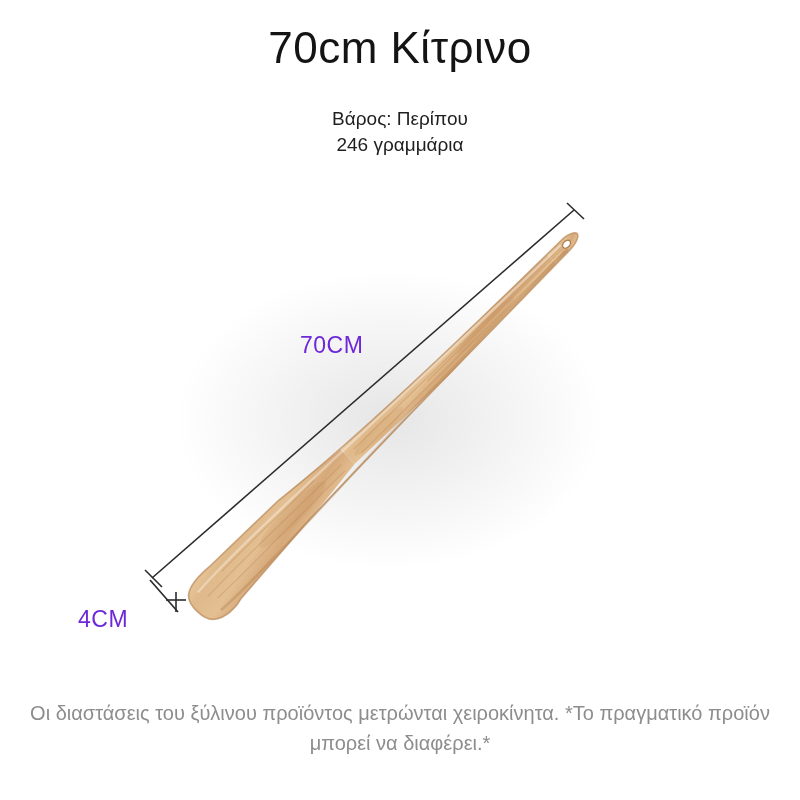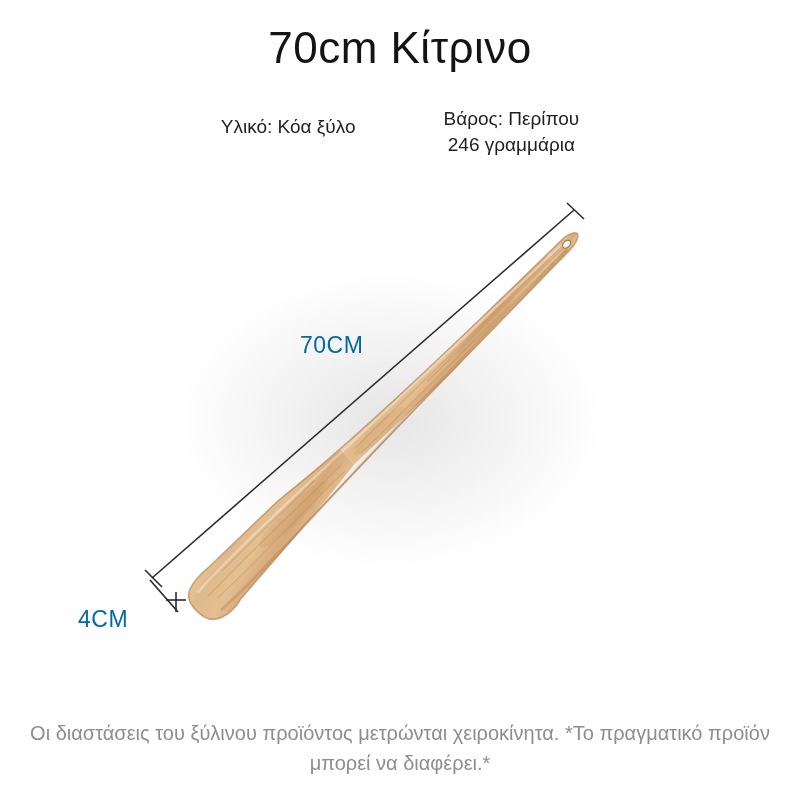--- a/index.html
+++ b/index.html
@@ -52,21 +52,21 @@
     color: #1f1f1f;
     text-align: center;
     white-space: pre-line;
   }
   .sub-material { margin-top: 8px; }
 
   
   .footnote {
     position: absolute;
     left: 0;
-    top: 718px;
+    top: 698px;
     width: 800px;
     text-align: center;
     font-size: 20px;
     line-height: 1.5;
     color: #8d8d8d;
     padding: 0 30px;
     box-sizing: border-box;
   }
 
   
@@ -74,41 +74,40 @@
     position: absolute;
     inset: 0;
   }
   .diagram svg {
     display: block;
   }
 
   .dim-label {
     position: absolute;
     font-size: 23px;
-    color: #0369a1;
+    color: #6d28d9;
     letter-spacing: 0.5px;
   }
   .dim-70 {
     left: 300px;
     top: 332px;
   }
   .dim-4 {
     left: 78px;
     top: 606px;
   }
 </style>
 </head>
 <body>
 
 <div class="stage">
 
   <div class="title">70cm Κίτρινο</div>
 
   <div class="subline">
-    <div class="sub-item sub-material">Υλικό: Κόα ξύλο</div>
     <div class="sub-item">Βάρος: Περίπου
 246 γραμμάρια</div>
   </div>
 
   <div class="diagram">
     <svg width="800" height="800" viewBox="0 0 800 800" xmlns="http://www.w3.org/2000/svg">
       <defs>
         <linearGradient id="woodGrad" x1="0" y1="0" x2="1" y2="1">
           <stop offset="0%" stop-color="#e9c89d"></stop>
           <stop offset="18%" stop-color="#dfb98a"></stop>

